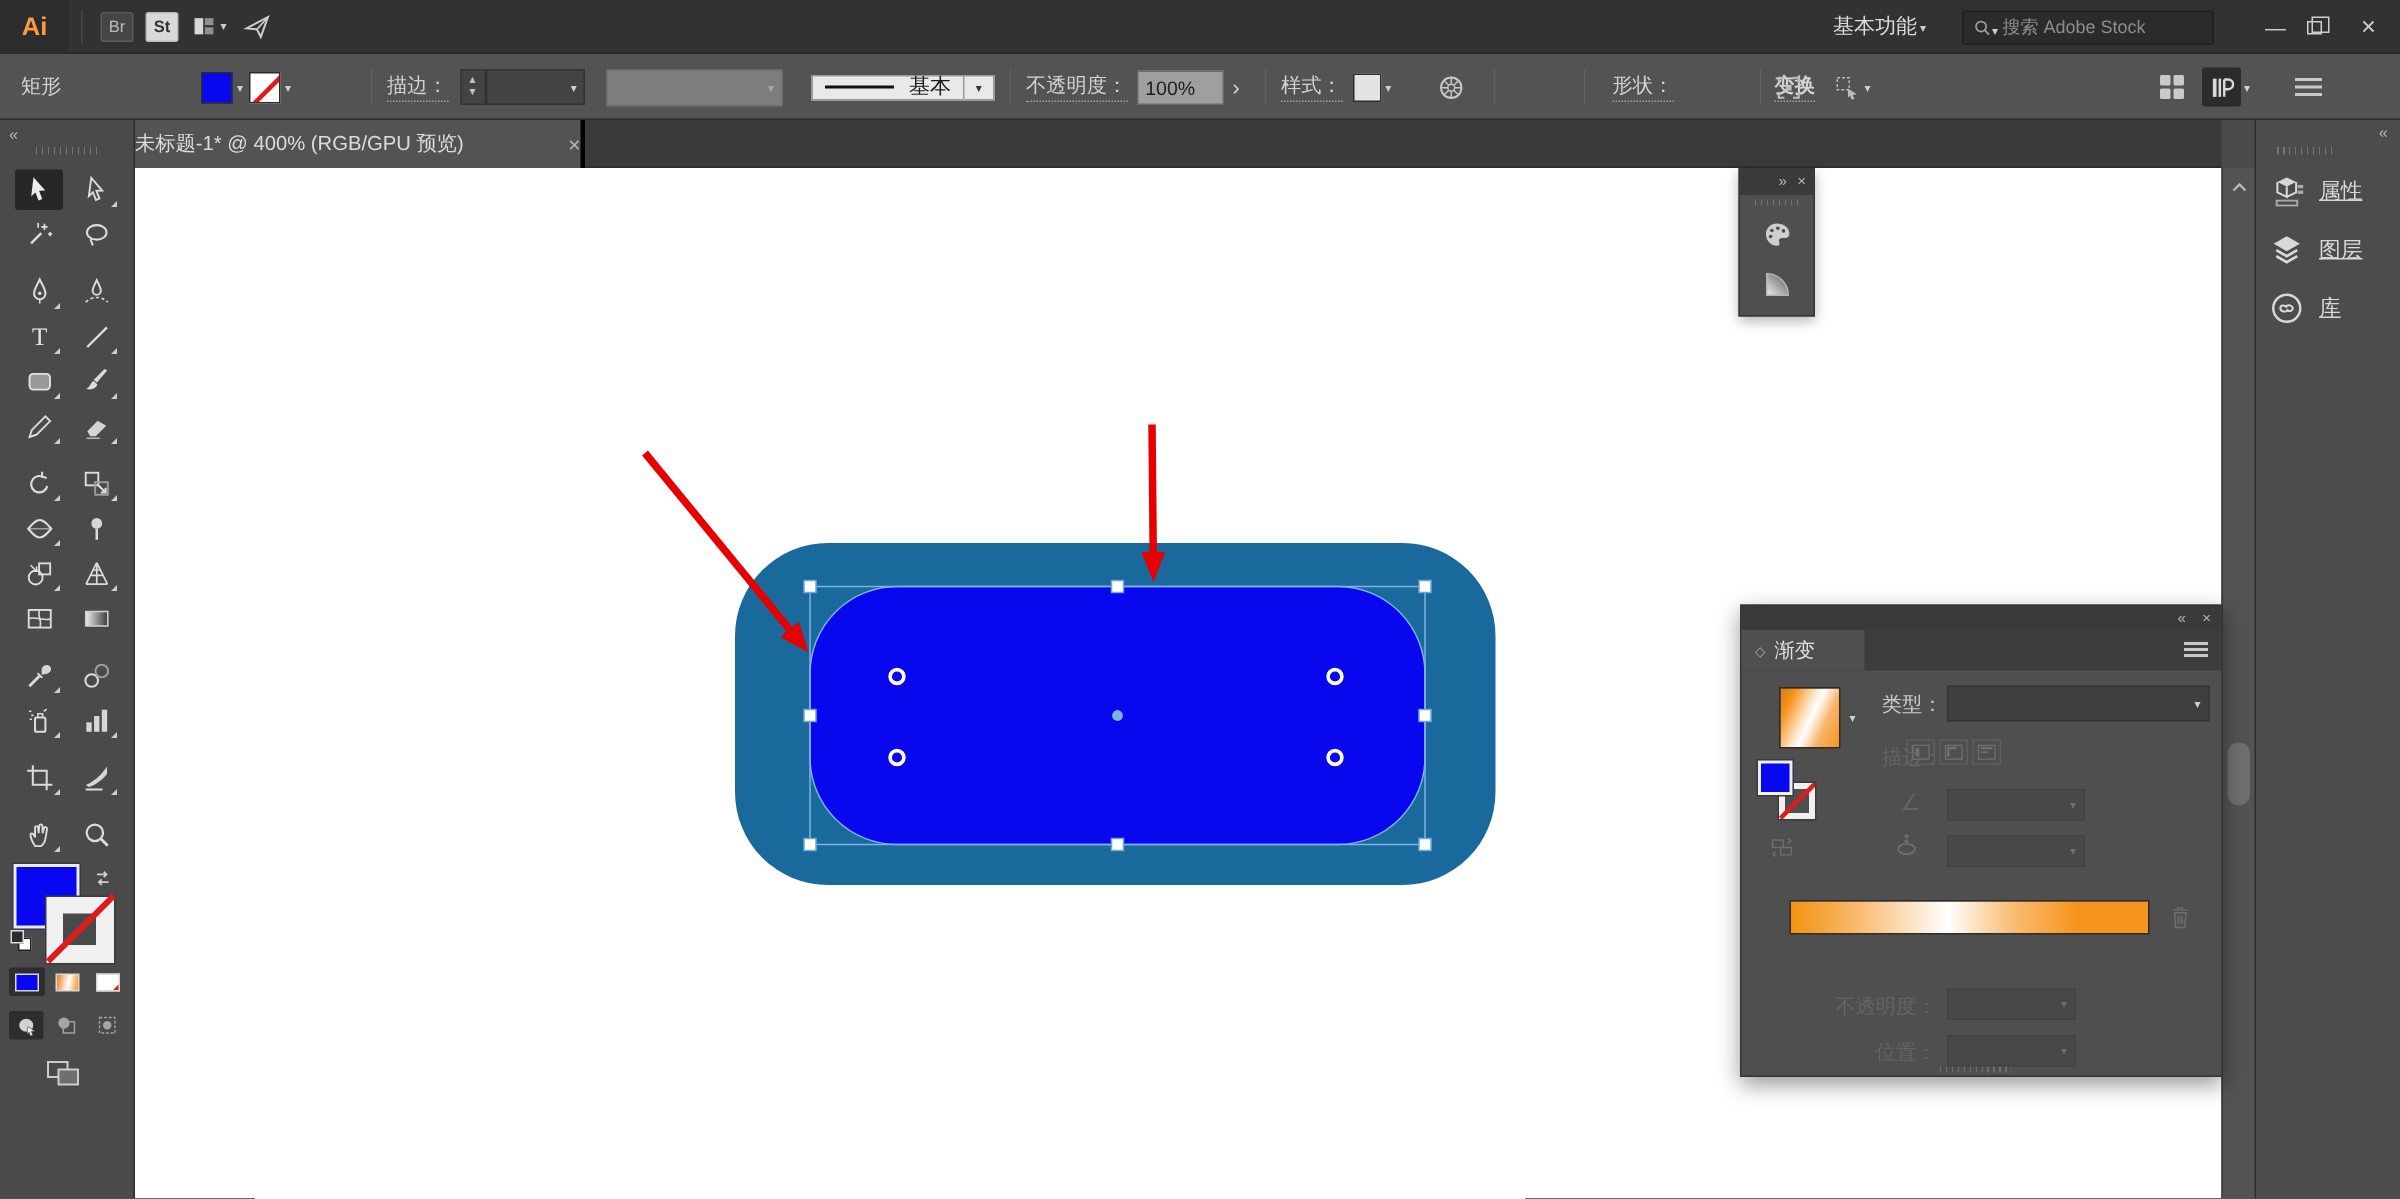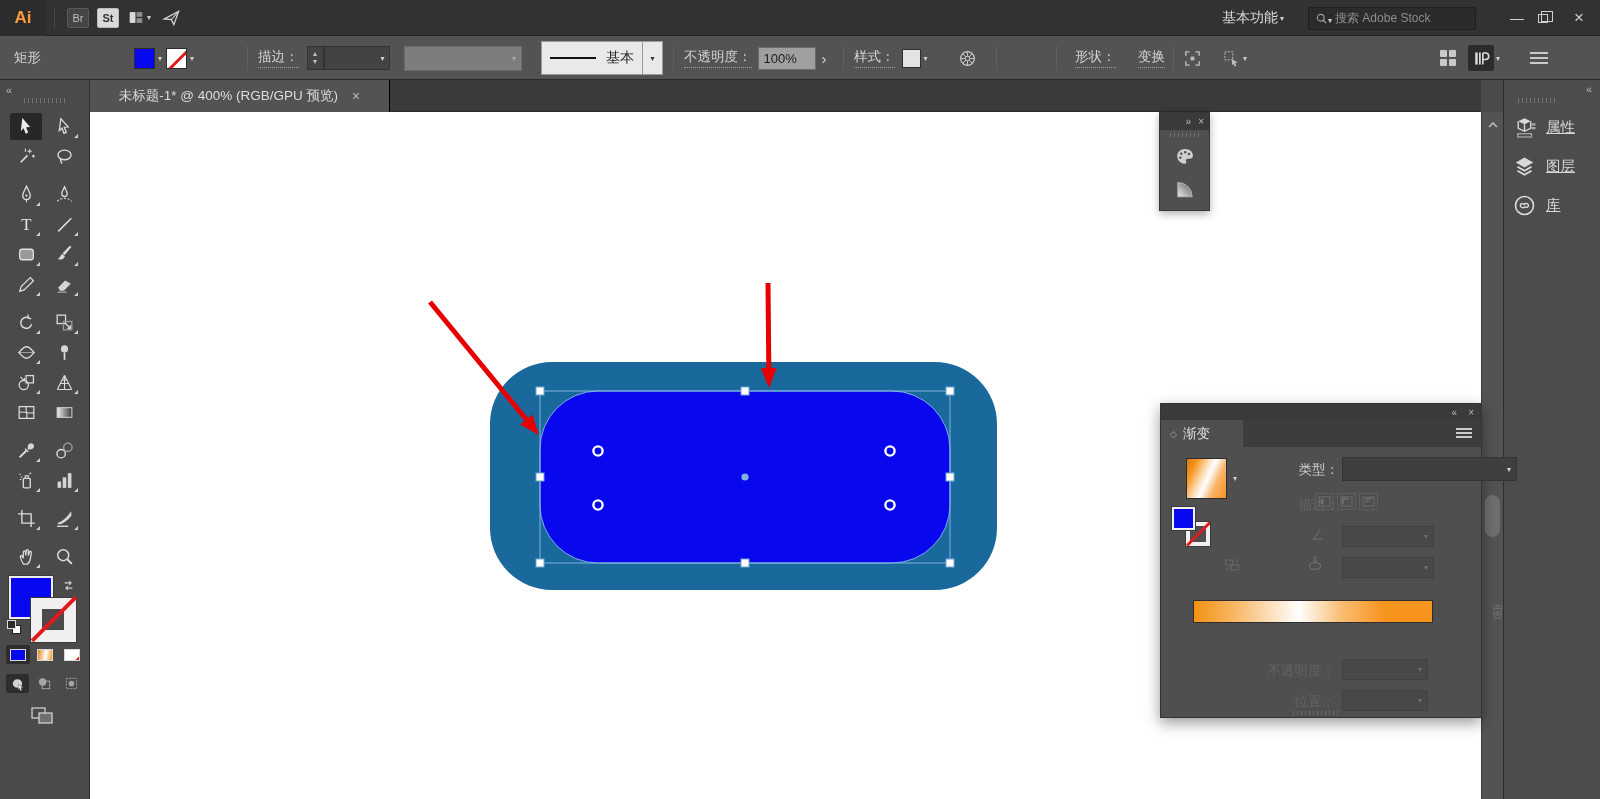--- a/index.html
+++ b/index.html
@@ -2,21 +2,21 @@
 <html><head>
 <meta charset="utf-8">
 <style>
   * { margin:0; padding:0; box-sizing:border-box; }
   html,body { background:#222; }
   .app {
     position:relative; width:1600px; height:799px; overflow:hidden;
     background:#4a4a4a; font-family:"Liberation Sans", sans-serif;
     -webkit-font-smoothing:antialiased; color:#d6d6d6; font-size:14px;
   }
-  .abs { position:absolute;margin-left:44px; }
+  .abs { position:absolute; }
 
   
   .menubar { position:absolute; left:0; top:0; width:1600px; height:36px; background:#323232; display:flex; align-items:center; border-bottom:1px solid #262626;}
   .ai-logo { width:46px; height:36px; display:flex; align-items:center; justify-content:center; color:#ff9a3e; font-weight:bold; font-size:17px; background:#2c2c2c;}
   .menu-items { display:flex; align-items:center; margin-left:10px; }
   .menu-item { padding:0 11px; height:36px; line-height:36px; color:#d8d8d8; font-size:14px; cursor:default;}
   .mb-sep { width:1px; height:22px; background:#474747; margin:0 8px;}
   .mb-icon { width:24px; height:22px; display:flex; align-items:center; justify-content:center; margin:0 4px; border-radius:2px; font-size:11px;}
   .br-tile { background:#454545; color:#bdbdbd; border:1px solid #5a5a5a; width:22px; height:20px;}
   .st-tile { background:#d9d9d9; color:#333; border:1px solid #bbb; width:22px; height:20px; font-weight:bold;}
@@ -35,21 +35,21 @@
   .cb { position:absolute; top:0; height:44px; display:flex; align-items:center; }
   .cb-label { color:#d2d2d2; font-size:13.5px; }
   .dotted { border-bottom:1px dotted #9f9f9f; padding-bottom:1px;}
   .swatch { width:21px; height:21px; border:1px solid #2c2c2c; }
   .sw-chev { font-size:8px; color:#cfcfcf; margin:0 4px 0 3px;}
   .none-swatch { background:#fff; position:relative; overflow:hidden;}
   .none-swatch:before { content:""; position:absolute; left:-3px; top:9px; width:30px; height:3px; background:#e01b1b; transform:rotate(-45deg);}
   .stepper { width:17px; height:24px; background:#434343; border:1px solid #333; display:flex; flex-direction:column; align-items:center; justify-content:center; color:#bfbfbf; font-size:7px; line-height:8px;}
   .dark-combo { height:24px; background:#434343; border:1px solid #333; display:flex; align-items:center; justify-content:flex-end; padding:0 4px; color:#bfbfbf;}
   .dis-combo { height:25px; background:#7d7d7d; border:1px solid #6a6a6a; display:flex; align-items:center; justify-content:flex-end; padding:0 5px; color:#a9a9a9;}
-  .stroke-style { height:34px; background:#e9e9e9; border:1px solid #9a9a9a; display:flex; align-items:center; padding:0 8px; color:#1b1b1b;}
+  .stroke-style { height:17px; background:#e9e9e9; border:1px solid #9a9a9a; display:flex; align-items:center; padding:0 8px; color:#1b1b1b;}
   .stroke-line { width:46px; height:2px; background:#111; margin-right:10px;}
   .opacity-field { width:58px; height:23px; background:#9f9f9f; border:1px solid #6b6b6b; color:#1c1c1c; font-size:13px; padding:0 5px; font-family:"Liberation Sans",sans-serif;}
   .cb-sep { position:absolute; top:10px; width:1px; height:24px; background:#454545; border-right:1px solid #616161;}
   .grid4 { width:17px; height:17px; display:grid; grid-template-columns:7px 7px; grid-template-rows:7px 7px; gap:2px;}
   .grid4 span { background:#c9c9c9; border-radius:1px;}
   .panelbtn { width:26px; height:26px; background:#2b2b2b; border-radius:2px; display:flex; align-items:center; justify-content:center;}
   .hamb { width:18px; height:12px; border-top:2px solid #c9c9c9; border-bottom:2px solid #c9c9c9; position:relative;}
   .hamb:before{ content:""; position:absolute; left:0; top:3px; width:18px; height:2px; background:#c9c9c9;}
 
   
@@ -75,21 +75,21 @@
   .mode-btn { width:24px; height:19px; display:flex; align-items:center; justify-content:center; border-radius:2px;}
   .mode-btn.active { background:#2d2d2d;}
   .mode-btn .inner { width:16px; height:12px; border:1px solid #d8d8d8;}
   .draw-row { position:absolute; left:6px; top:594px; display:flex; gap:4px;}
   .draw-btn { width:23px; height:19px; display:flex; align-items:center; justify-content:center; border-radius:2px;}
   .draw-btn.active { background:#2d2d2d;}
   .screen-mode { position:absolute; left:30px; top:624px;}
 
   
   .tabbar { position:absolute; left:90px; top:80px; width:1391px; height:32px; background:#3a3a3a; border-bottom:1px solid #2b2b2b;}
-  .doc-tab { position:absolute; left:0; top:0; width:300px; height:32px; background:#535353; display:flex; align-items:center; justify-content:center; gap:14px; color:#dcdcdc; font-size:13.5px; border-right:1px solid #000000;}
+  .doc-tab { position:absolute; left:0; top:0; width:300px; height:32px; background:#535353; display:flex; align-items:center; justify-content:space-between; gap:14px; color:#dcdcdc; font-size:13.5px; border-right:3px solid #000000;}
   .doc-tab .close { color:#b9b9b9; font-size:14px;}
   .canvas { position:absolute; left:90px; top:112px; width:1391px; height:687px; background:#ffffff; overflow:hidden;}
   .vscroll { position:absolute; left:1481px; top:112px; width:22px; height:687px; background:#535353; border-left:1px solid #3c3c3c;}
   .vscroll .thumb { position:absolute; left:3px; top:383px; width:15px; height:42px; background:#6f6f6f; border-radius:8px;}
   .vscroll .up { position:absolute; left:5px; top:8px;}
 
   
   .dock { position:absolute; left:1503px; top:80px; width:97px; height:719px; background:#4c4c4c; border-left:1px solid #2e2e2e;}
   .dock-collapse { position:absolute; right:8px; top:3px; color:#b9b9b9; font-size:11px;}
   .dock-grip { position:absolute; left:14px; top:18px; width:40px; height:5px; background:repeating-linear-gradient(90deg,#757575 0 1px,transparent 1px 4px);}
@@ -239,21 +239,21 @@
     </div>
 
     <div class="cb-sep" style="left:996px;"></div>
     <div class="cb" style="left:968px;margin-top:32px;">
         <span class="cb-label dotted">对齐</span>
       </div>
     <div class="cb-sep" style="left:1056px;"></div>
     <div class="cb" style="left:1075px;">
         <span class="cb-label dotted">形状：</span>
       </div>
-    <div class="cb" style="left:1138px;">
+    <div class="cb" style="left:1183px;font-weight:bold;">
         <span class="cb-label dotted">变换</span>
       </div>
 
     <div class="cb-sep" style="left:1173px;"></div>
     <div class="cb" style="left:1183px;">
       <svg class="icon-18" viewBox="0 0 20 20">
         <path d="M3 7 V3 H7 M13 3 H17 V7 M17 13 V17 H13 M7 17 H3 V13" fill="none" stroke="#bdbdbd" stroke-width="1.5"></path>
         <rect x="8" y="8" width="4" height="4" fill="#bdbdbd"></rect>
       </svg>
     </div>

